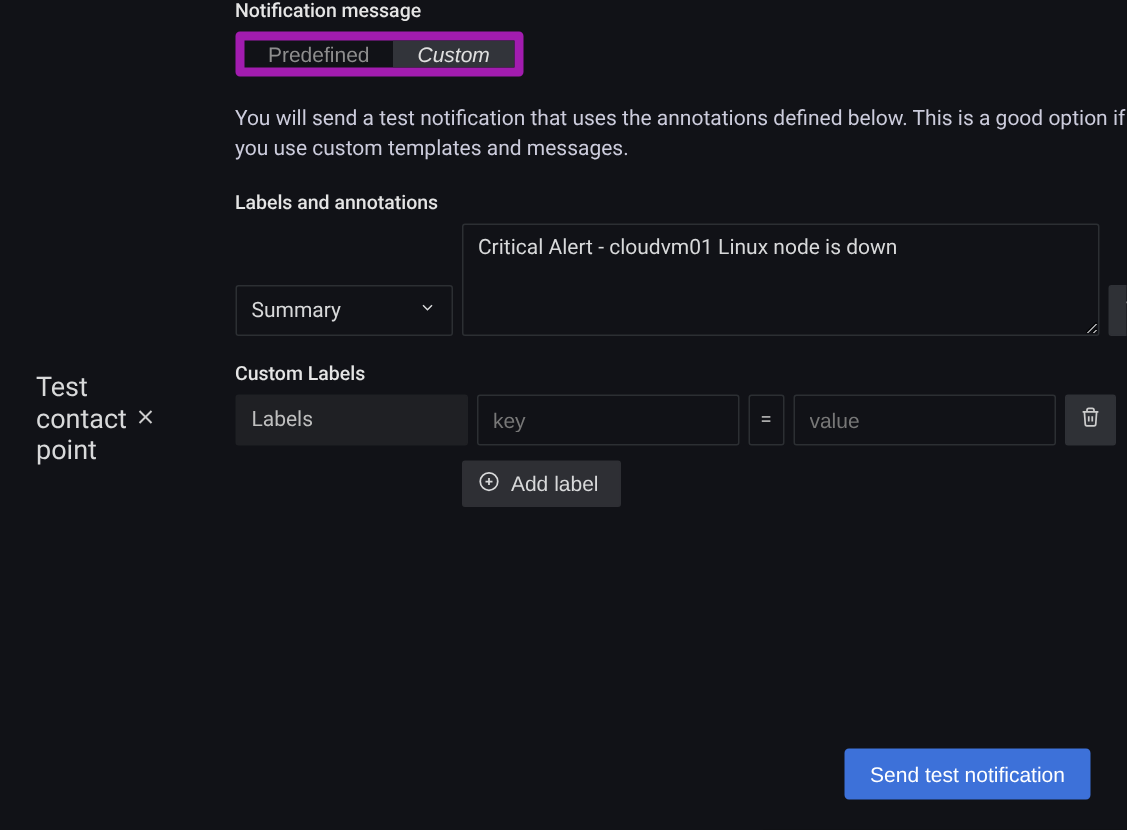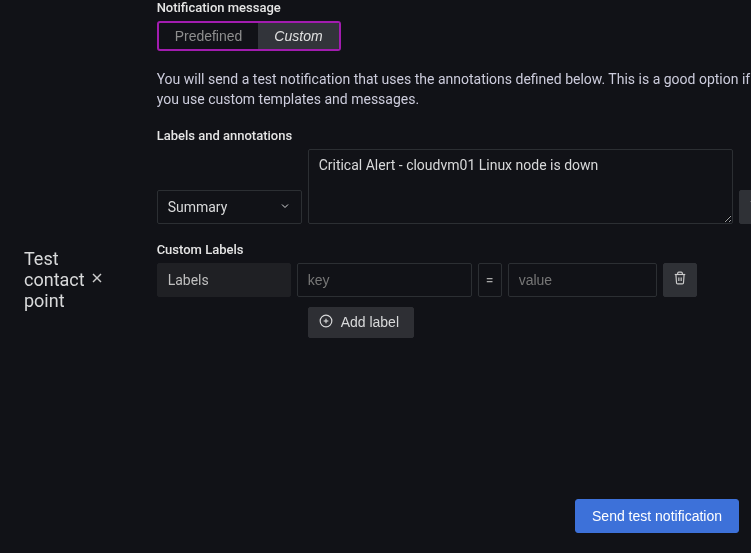--- a/index.html
+++ b/index.html
@@ -43,21 +43,21 @@
   }
   .field-label {
     font-size: 13px;
     font-weight: 500;
     color: #e5e5e5;
     margin-bottom: 6px;
     display:block;
   }
   .toggle-group {
     display: inline-flex;
-    border: 2px solid #a21caf;
+    border: 6px solid #a21caf;
     background: #111217;
     border-radius: 3px;
     overflow: hidden;
     height: 30px;
   }
   .toggle-btn {
     border: none;
     background: transparent;
     color: #8e8e8e;
     font-size: 14px;
@@ -138,21 +138,21 @@
     font-size: 14px;
     padding: 6px 14px 6px 10px;
     display:inline-flex;
     align-items:center;
     gap: 8px;
     border-radius: 2px;
     cursor:pointer;
   }
   .pill-btn svg { width:14px; height:14px; }
   .label-box {
-    width: 134px;
+    width: 155px;
     height: 34px;
     display:flex;
     align-items:center;
     padding: 0 10px;
     background: #1f2024;
     border-color: #1f2024;
     color:#bfbfbf;
   }
   .eq-box {
     width: 24px;
@@ -161,26 +161,26 @@
     align-items:center;
     justify-content:center;
     background:#111217;
     color:#aaa;
   }
   .input-box {
     height: 34px;
     padding: 0 10px;
   }
   .key-input { width: 175px; }
-  .value-input { width: 149px; }
+  .value-input { width: 175px; }
   ::placeholder { color: #777; }
   .footer {
     position: absolute;
     bottom: 20px;
-    right: 12px;
+    right: 24px;
   }
   .primary-btn {
     background: #3d71d9;
     border: 1px solid #3d71d9;
     color: #ffffff;
     font-size: 14px;
     font-weight: 500;
     padding: 8px 16px;
     border-radius: 3px;
     cursor:pointer;

